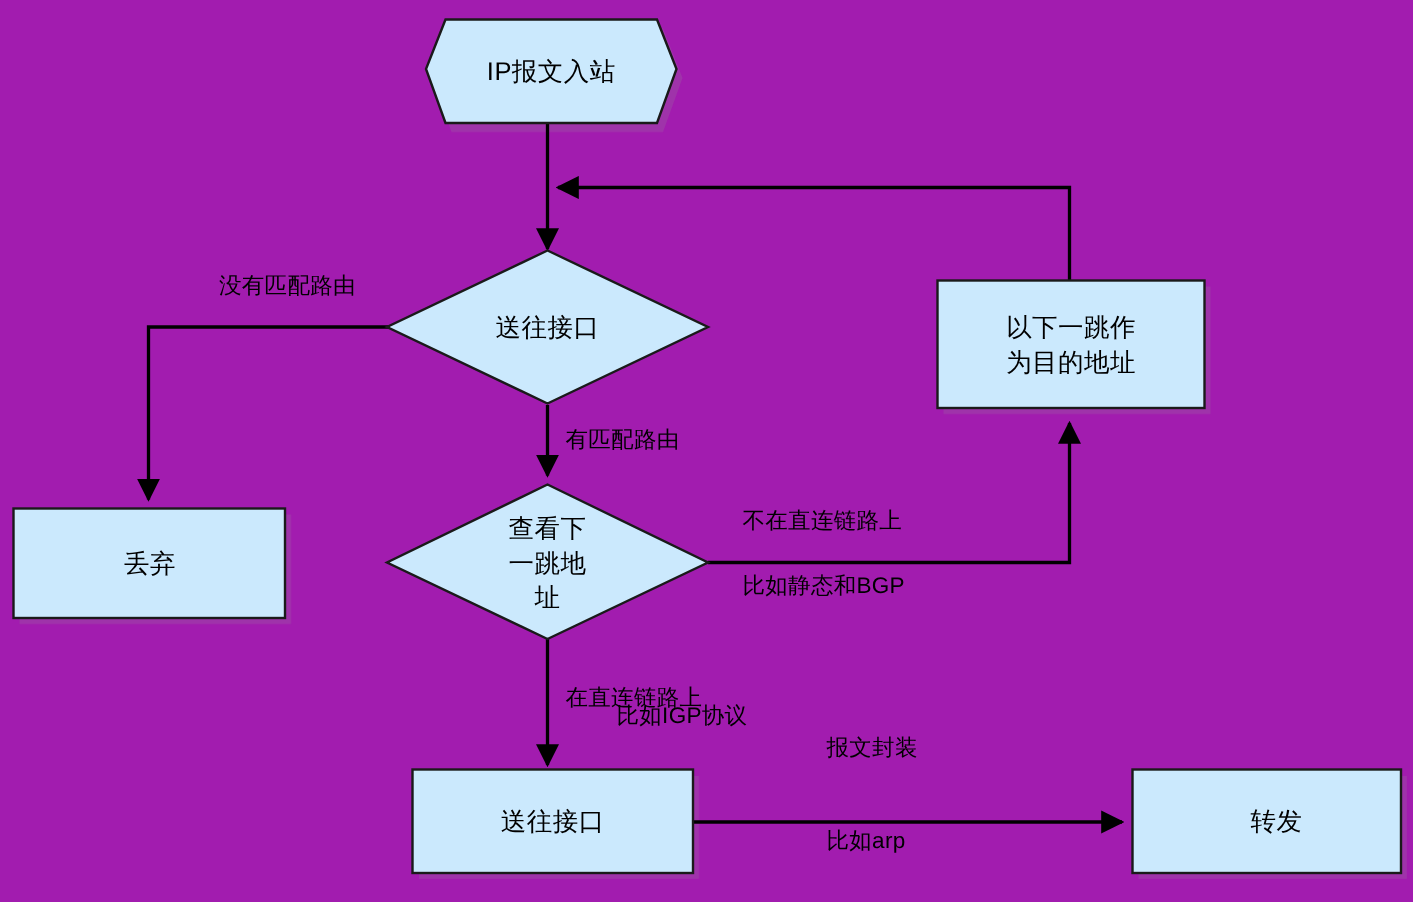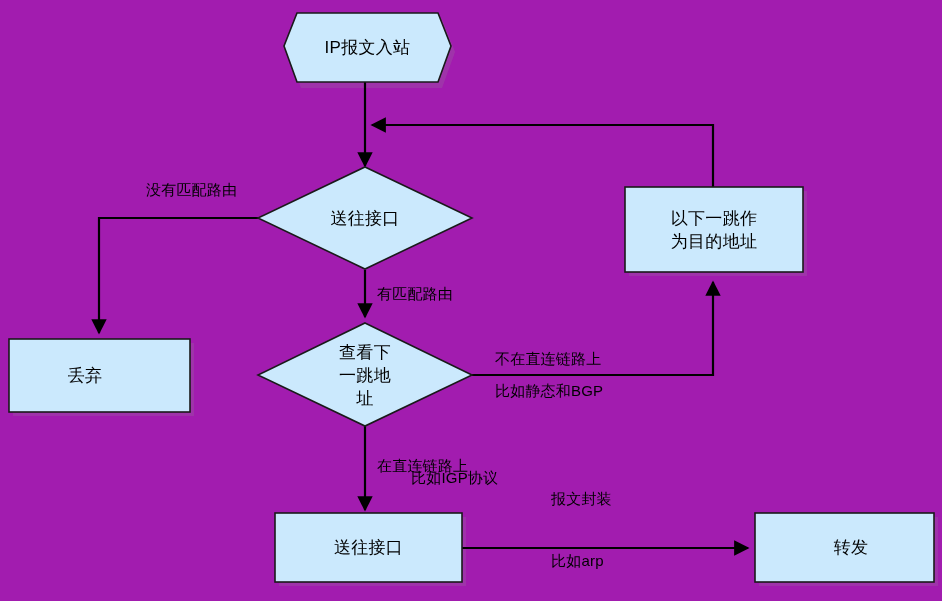--- a/index.html
+++ b/index.html
@@ -108,38 +108,38 @@
 
     <rect x="275" y="513" width="187" height="69" fill="#cbe9fd" stroke="#1a1a1a" stroke-width="1.6"></rect>
 
     <rect x="755" y="513" width="179" height="69" fill="#cbe9fd" stroke="#1a1a1a" stroke-width="1.6"></rect>
   </svg>
 
   <div class="node-label" style="left:284px; top:13px; width:167px; height:69px;">IP报文入站</div>
 
   <div class="node-label" style="left:272px; top:194px; width:186px; height:48px;">送往接口</div>
 
-  <div class="node-label" style="left:9px; top:339px; width:152px; height:73px;">丢弃</div>
+  <div class="node-label" style="left:24px; top:339px; width:152px; height:73px;">丢弃</div>
 
   <div class="node-label" style="left:625px; top:187px; width:178px; height:85px;">以下一跳作
 为目的地址</div>
 
   <div class="node-label" style="left:295px; top:339px; width:140px; height:72px;">查看下
 一跳地
 址</div>
 
   <div class="node-label" style="left:275px; top:513px; width:187px; height:69px;">送往接口</div>
 
   <div class="node-label" style="left:755px; top:513px; width:192px; height:69px;border-radius:26px;">转发</div>
 
   <div class="edge-label" style="left:146px; top:182px;font-family:Liberation Mono, monospace;">没有匹配路由</div>
 
   <div class="edge-label" style="left:377px; top:284px;">有匹配路由</div>
 
-  <div class="edge-label" style="left:495px; top:338px;margin-top:11px;">不在直连链路上</div>
+  <div class="edge-label" style="left:495px; top:338px;">不在直连链路上</div>
   <div class="edge-label" style="left:495px; top:381px;">比如静态和BGP</div>
 
   <div class="edge-label" style="left:377px; top:456px;text-align:right;">在直连链路上</div>
   <div class="edge-label" style="left:377px; top:468px;margin-left:34px;">比如IGP协议</div>
 
   <div class="edge-label" style="left:551px; top:489px;">报文封装</div>
   <div class="edge-label" style="left:551px; top:551px;">比如arp</div>
 
 </div>
 

